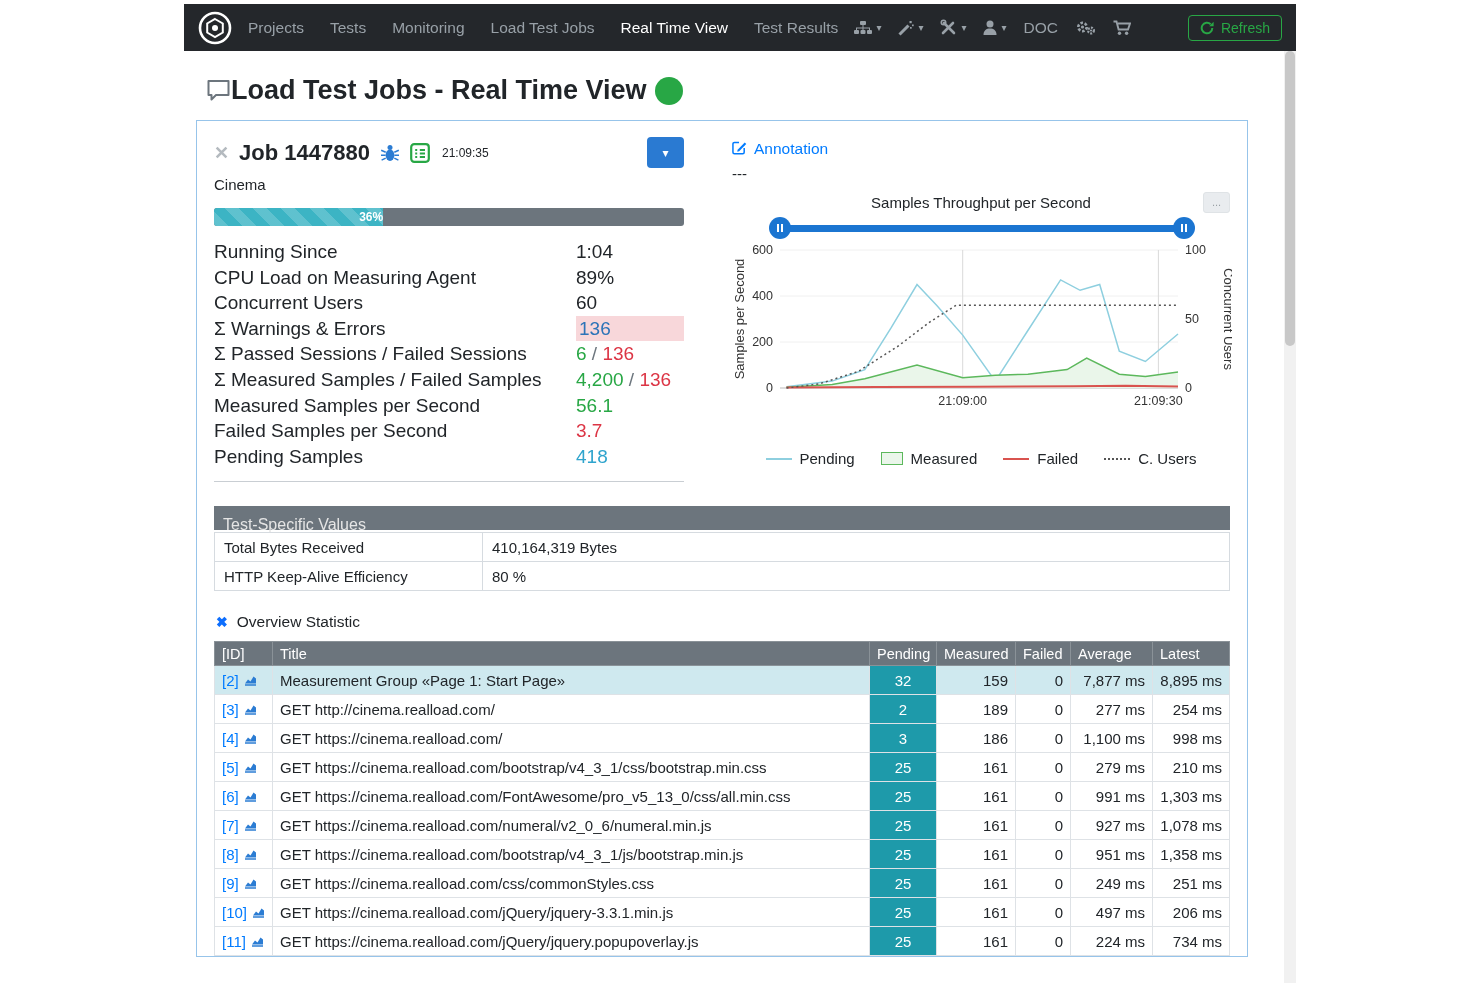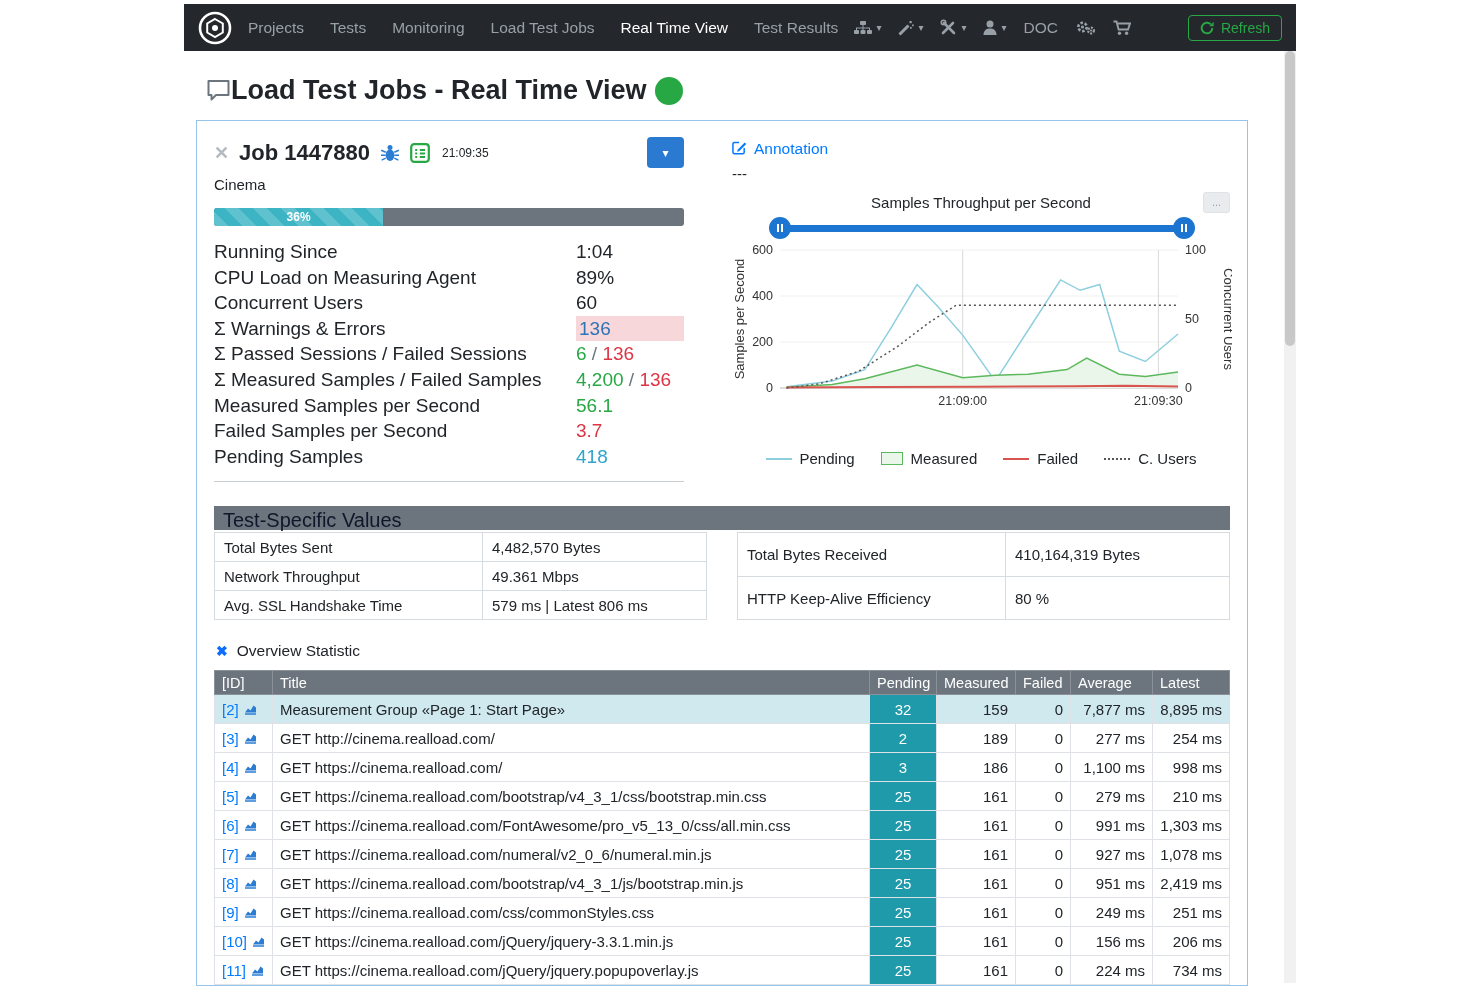--- a/index.html
+++ b/index.html
@@ -75,22 +75,22 @@
   .slider-handle.right{right:-11px}
   .slider-handle i{display:block;width:2px;height:8px;background:#fff}
   .tick{font-size:12.5px;fill:#333;font-family:"Liberation Sans",sans-serif}
   .axlab{font-size:13px;fill:#333;font-family:"Liberation Sans",sans-serif}
   .legend{display:flex;justify-content:center;gap:26px;margin-top:9px;font-size:15px;align-items:center}
   .legend-item{display:flex;align-items:center;gap:8px;cursor:pointer}
   .swatch{display:inline-block;width:26px;height:0}
   .swatch.box{width:22px;height:13px;border:1.5px solid}
 
   
-  .section-header{margin-top:24px;margin-bottom:2px;background:#6c757d;color:#0f172a;font-size:20px;
-       padding:3px 9px;height:24px}
+  .section-header{margin-top:24px;margin-bottom:2px;background:#6c757d;color:#e5e5e5;font-size:16px;
+       padding:10px 9px;height:24px}
   .ts-tables{display:flex;gap:30px}
   .ts-table{border-collapse:collapse;flex:1}
   .ts-table td{border:1px solid #d6dbe0;padding:4px 9px;font-size:15px;height:29px}
   .ts-table td.lab{width:268px}
 
   
   .overview-head{display:flex;align-items:center;gap:9px;margin:22px 0 10px 2px;font-size:15.5px}
   .x-blue{color:#0d6efd;font-weight:bold;font-size:14px;cursor:pointer;line-height:1}
   .stat-table{border-collapse:collapse;width:100%;table-layout:fixed}
   .stat-table th{background:#6c757d;color:#fff;font-weight:normal;text-align:left;padding:2px 7px;
@@ -218,21 +218,21 @@
                 <path d="M5.2 7h2M9.8 7h5.2M5.2 10.5h2M9.8 10.5h5.2M5.2 14h2M9.8 14h5.2" stroke="#28a745" stroke-width="1.9"></path>
               </svg>
             </span>
             <span class="job-time">21:09:35</span>
             <button class="job-menu-btn">
               <span class="caret" style="color:#fff;font-size:12px">▾</span>
             </button>
           </div>
           <div class="job-subtitle">Cinema</div>
           <div class="progress">
-            <div class="progress-fill" style="width: 36%;">
+            <div class="progress-fill" style="width: 36%; justify-content: flex-end;">
               <span>36%</span>
             </div>
           </div>
           <div class="stats" id="job-stats">
               <div class="stat-row">
                 <span class="stat-label">Running Since</span>
                 <span class="stat-value plain">1:04</span>
               </div>
               <div class="stat-row">
                 <span class="stat-label">CPU Load on Measuring Agent</span>
@@ -335,36 +335,20 @@
                   <span>C. Users</span>
                 </span>
               </div>
           </div>
         </div>
       </div>
 
       <div class="section-header">Test-Specific Values</div>
       <div class="ts-tables">
         <table class="ts-table">
-            <tbody id="ts-left">
-              <tr>
-                <td class="lab">Total Bytes Sent</td>
-                <td>4,482,570 Bytes</td>
-              </tr>
-              <tr>
-                <td class="lab">Network Throughput</td>
-                <td>49.361 Mbps</td>
-              </tr>
-              <tr>
-                <td class="lab">Avg. SSL Handshake Time</td>
-                <td>579 ms | Latest 806 ms</td>
-              </tr>
-            </tbody>
-          </table>
-        <table class="ts-table">
             <tbody id="ts-right">
               <tr>
                 <td class="lab">Total Bytes Received</td>
                 <td>410,164,319 Bytes</td>
               </tr>
               <tr>
                 <td class="lab">HTTP Keep-Alive Efficiency</td>
                 <td>80 %</td>
               </tr>
             </tbody>
@@ -472,21 +456,21 @@
             <tr>
               <td><a class="id-link">[8]</a><span class="row-chart-icon"><svg width="13" height="12" viewBox="0 0 13 12">
                     <path d="M1 11h11" stroke="#2b7cd3" stroke-width="1.5"></path>
                     <path d="M1 9.5 L4 5.5 L6.5 7.5 L9.5 2.5 L12 4.5 L12 9.5 Z" fill="#2b7cd3"></path>
                   </svg></span></td>
               <td>GET https://cinema.realload.com/bootstrap/v4_3_1/js/bootstrap.min.js</td>
               <td class="cell-pending">25</td>
               <td class="c-num">161</td>
               <td class="c-num">0</td>
               <td class="c-num">951 ms</td>
-              <td class="c-num">2,419 ms</td>
+              <td class="c-num">1,358 ms</td>
             </tr>
             <tr>
               <td><a class="id-link">[9]</a><span class="row-chart-icon"><svg width="13" height="12" viewBox="0 0 13 12">
                     <path d="M1 11h11" stroke="#2b7cd3" stroke-width="1.5"></path>
                     <path d="M1 9.5 L4 5.5 L6.5 7.5 L9.5 2.5 L12 4.5 L12 9.5 Z" fill="#2b7cd3"></path>
                   </svg></span></td>
               <td>GET https://cinema.realload.com/css/commonStyles.css</td>
               <td class="cell-pending">25</td>
               <td class="c-num">161</td>
               <td class="c-num">0</td>
@@ -495,21 +479,21 @@
             </tr>
             <tr>
               <td><a class="id-link">[10]</a><span class="row-chart-icon"><svg width="13" height="12" viewBox="0 0 13 12">
                     <path d="M1 11h11" stroke="#2b7cd3" stroke-width="1.5"></path>
                     <path d="M1 9.5 L4 5.5 L6.5 7.5 L9.5 2.5 L12 4.5 L12 9.5 Z" fill="#2b7cd3"></path>
                   </svg></span></td>
               <td>GET https://cinema.realload.com/jQuery/jquery-3.3.1.min.js</td>
               <td class="cell-pending">25</td>
               <td class="c-num">161</td>
               <td class="c-num">0</td>
-              <td class="c-num">156 ms</td>
+              <td class="c-num">497 ms</td>
               <td class="c-num">206 ms</td>
             </tr>
             <tr>
               <td><a class="id-link">[11]</a><span class="row-chart-icon"><svg width="13" height="12" viewBox="0 0 13 12">
                     <path d="M1 11h11" stroke="#2b7cd3" stroke-width="1.5"></path>
                     <path d="M1 9.5 L4 5.5 L6.5 7.5 L9.5 2.5 L12 4.5 L12 9.5 Z" fill="#2b7cd3"></path>
                   </svg></span></td>
               <td>GET https://cinema.realload.com/jQuery/jquery.popupoverlay.js</td>
               <td class="cell-pending">25</td>
               <td class="c-num">161</td>

